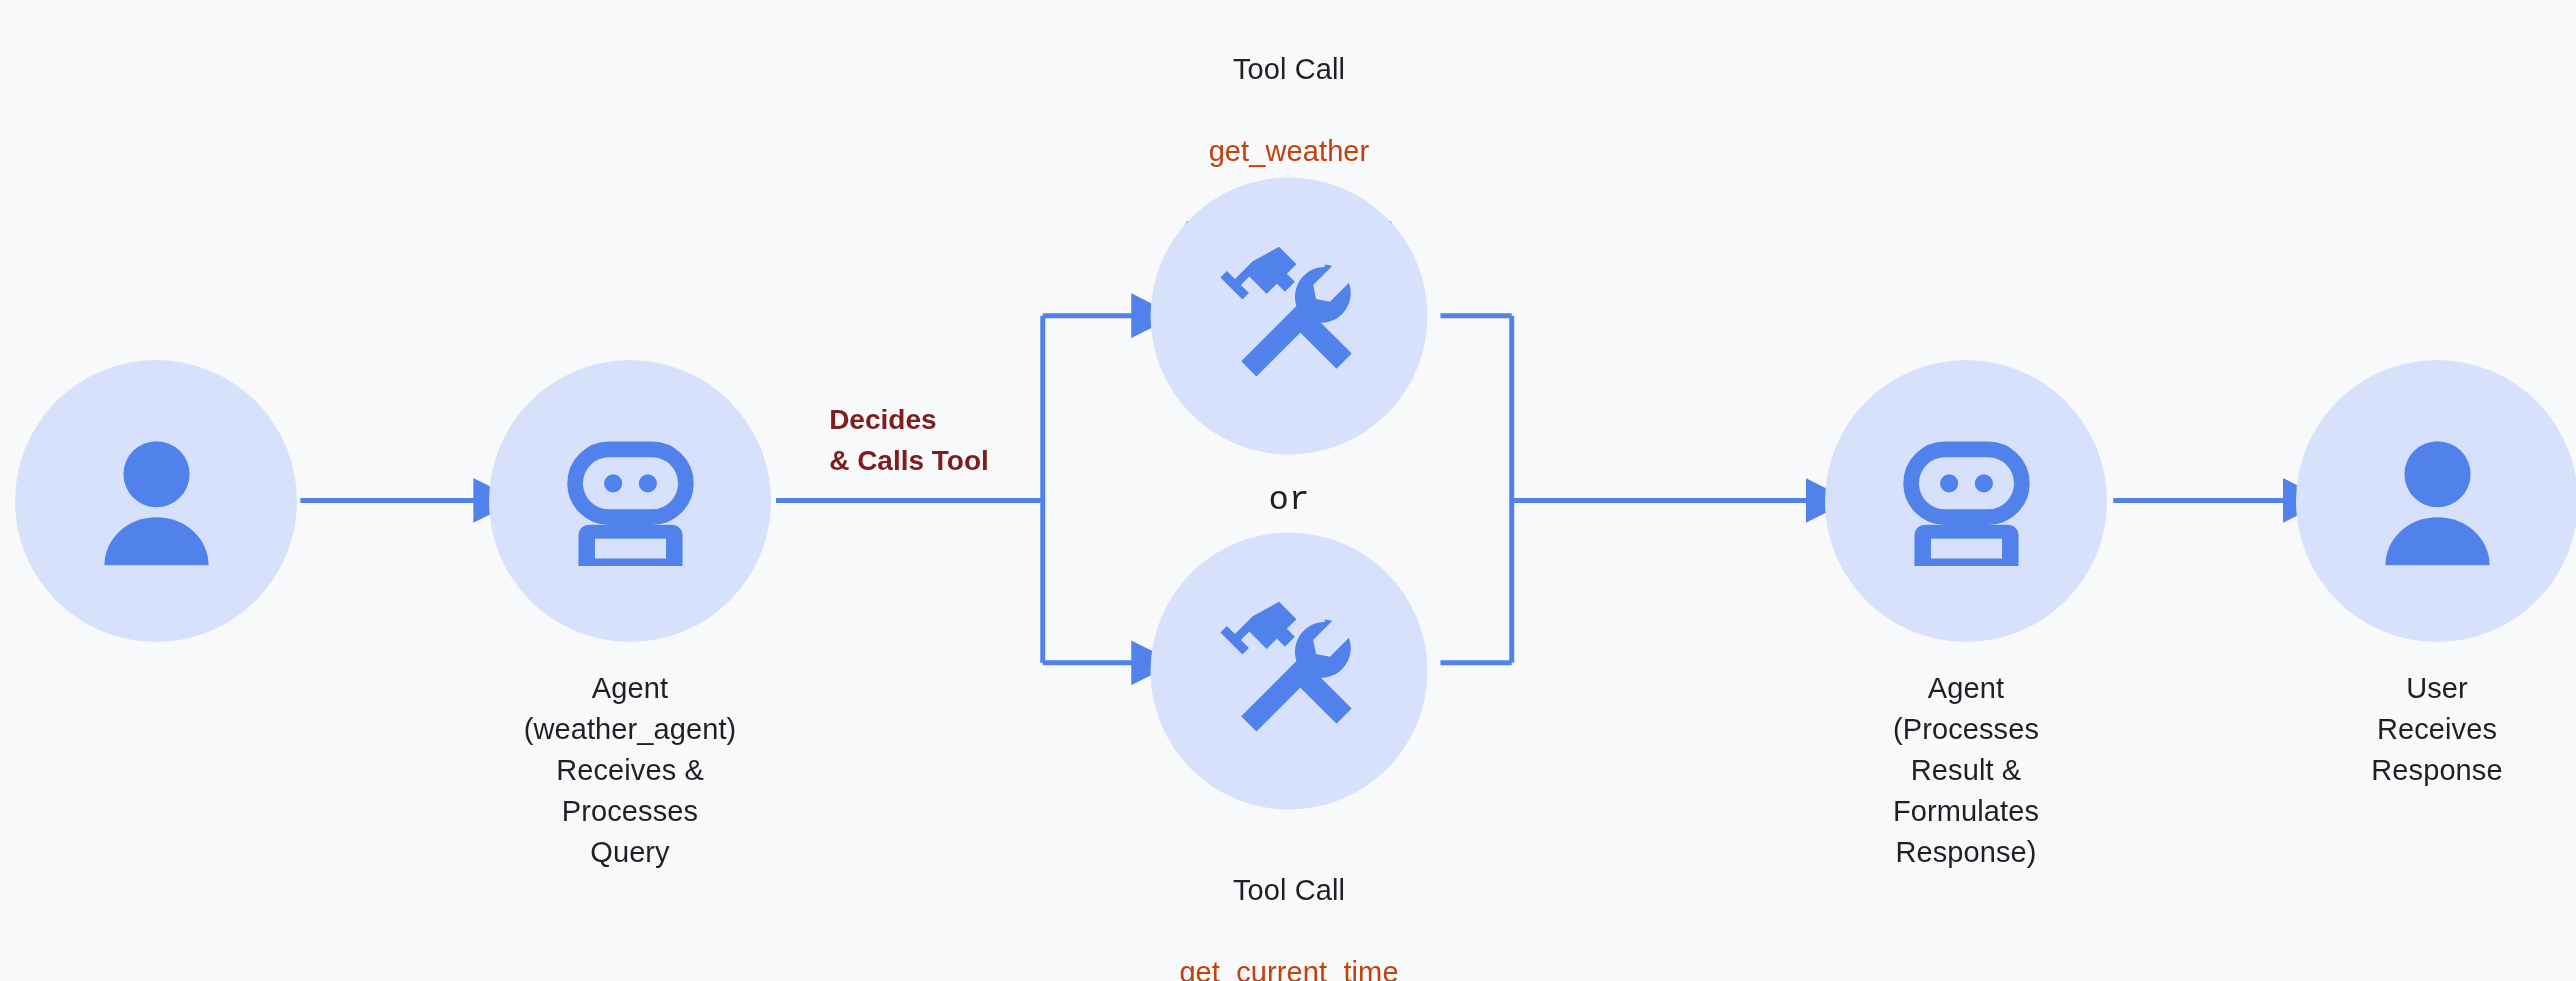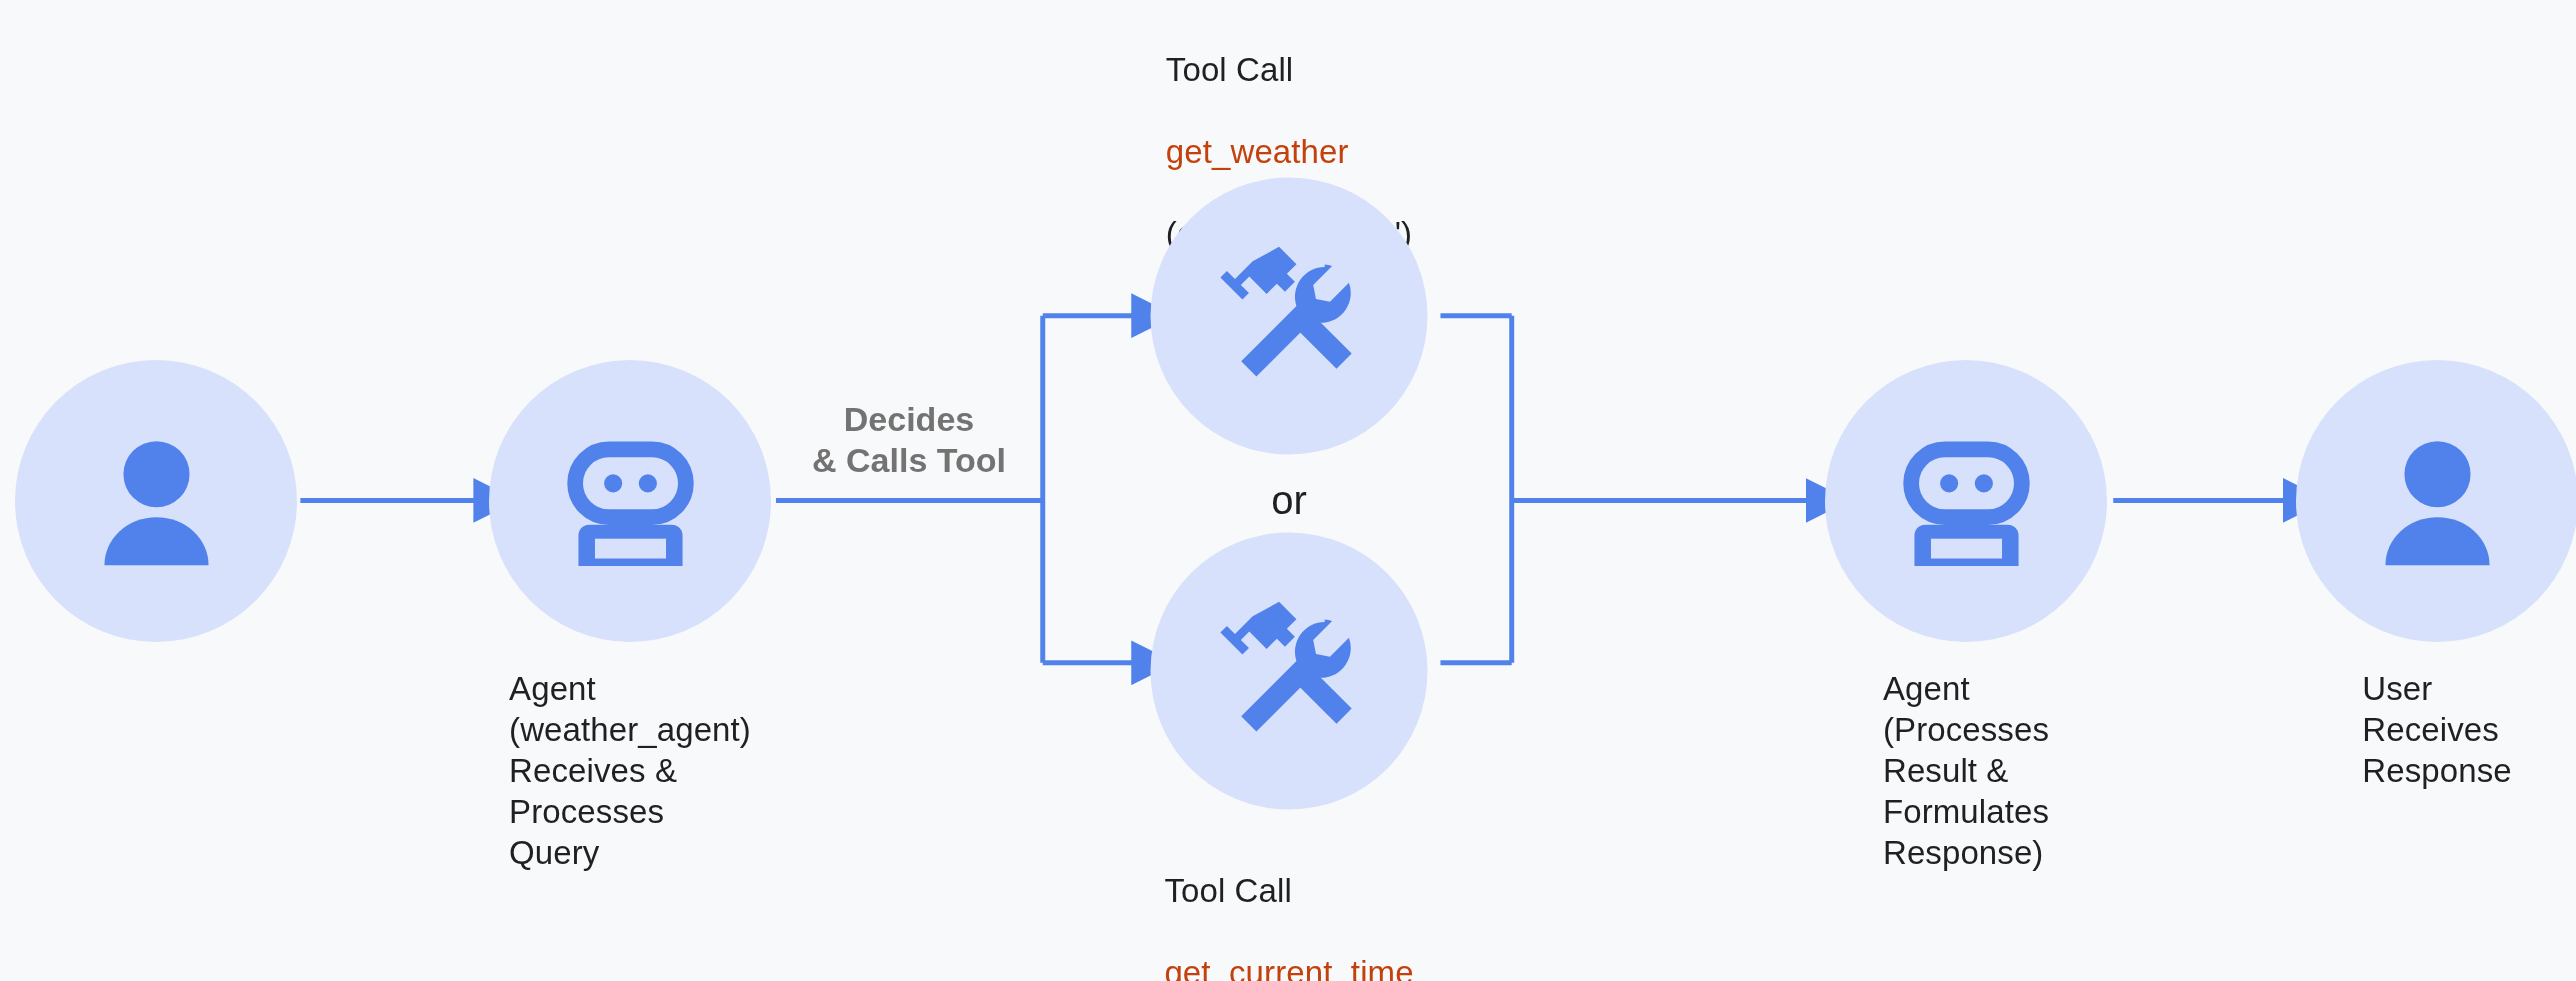--- a/index.html
+++ b/index.html
@@ -39,49 +39,51 @@
     align-items: center;
     justify-content: center;
   }
   .circle.big   { width: 282px; height: 282px; }
   .circle.tool  { width: 277px; height: 277px; }
 
   
   .caption {
     position: absolute;
     transform: translateX(-50%);
+    text-align: center;
     color: #1f2023;
-    font-size: 33px;
+    font-size: 29px;
     line-height: 41px;
     white-space: pre-line;
     letter-spacing: 0.1px;
   }
   .caption .accent {
     color: #c2410c;
     display: block;
   }
   .caption .plain { display: block; }
 
   .edge-label {
     position: absolute;
     transform: translateX(-50%);
-    text-align: center;
-    color: #737373;
-    font-size: 34px;
+    text-align: left;
+    color: #7f1d1d;
+    font-size: 28px;
     line-height: 41px;
     font-weight: bold;
     white-space: pre-line;
   }
   .or-label {
     position: absolute;
     transform: translate(-50%, -50%);
     color: #1f2023;
-    font-size: 40px;
+    font-size: 34px;
     line-height: 31.5px;
     text-align: center;
+    font-family: Liberation Mono, monospace;
   }
 </style>
 </head>
 <body>
 
 <div id="diagram">
 
   <svg class="svg-layer" viewBox="0 0 3108 1184">
     <defs>
       <marker id="arrowhead" markerWidth="9" markerHeight="9" refX="1.2" refY="4.5" orient="auto" markerUnits="strokeWidth">

